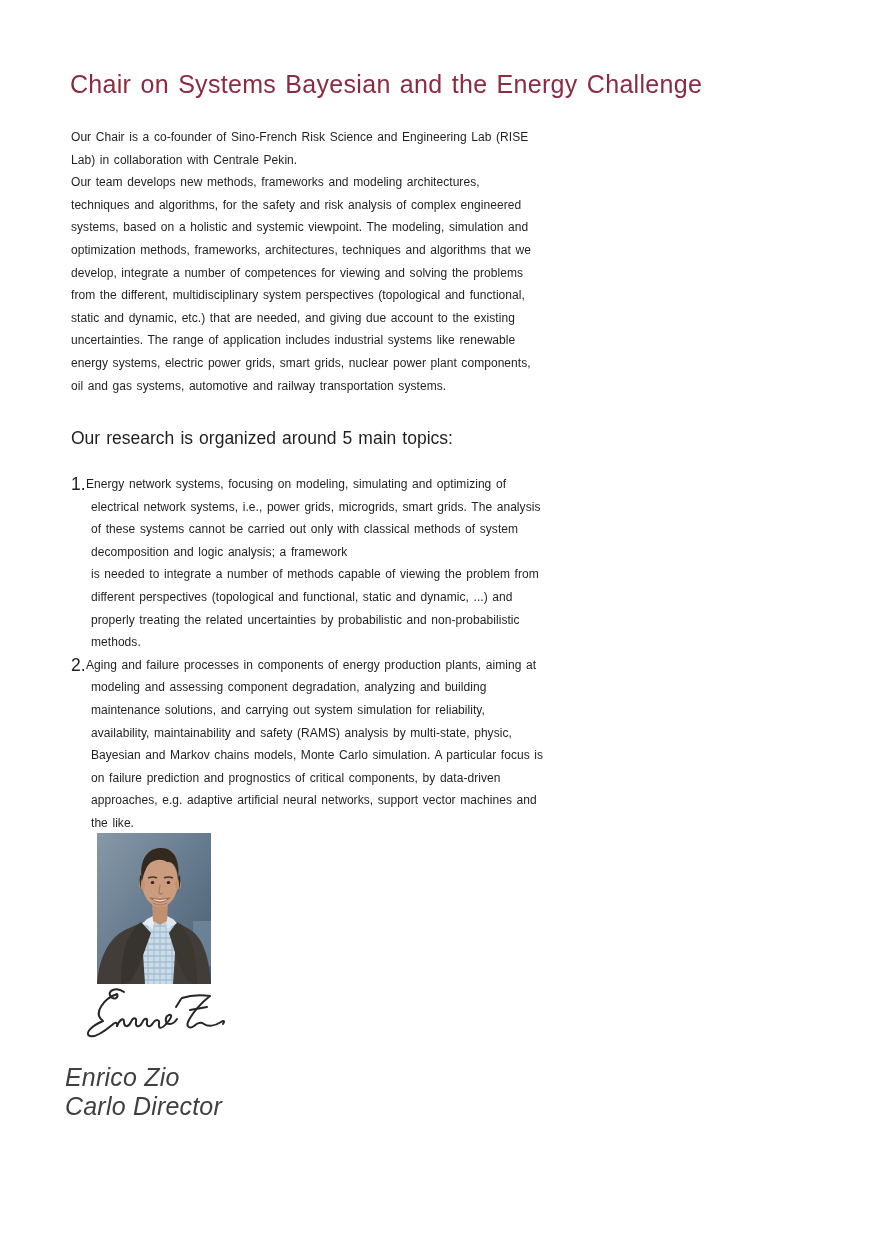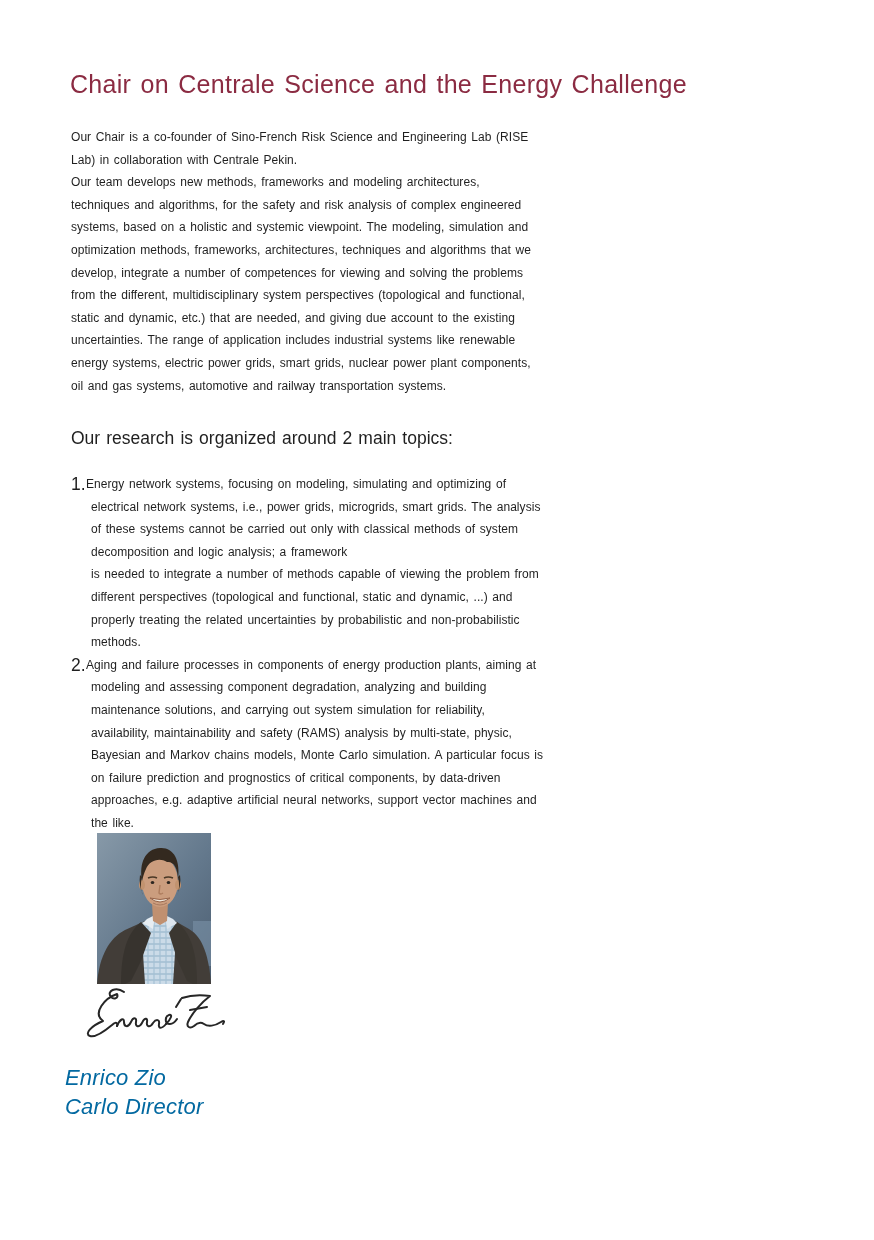--- a/index.html
+++ b/index.html
@@ -77,48 +77,48 @@
     left: 78px;
     top: 985px;
     width: 152px;
     height: 54px;
   }
   .signature svg { display: block; width: 152px; height: 54px; }
   .byline {
     position: absolute;
     left: 65px;
     top: 1063px;
-    font-size: 22px;
+    font-size: 25px;
     font-style: italic;
     line-height: 29px;
-    color: #0369a1;
+    color: #404040;
     letter-spacing: 0.2px;
   }
 </style>
 </head>
 <body>
 
 <div class="page">
 
-  <h1 class="title">Chair on Centrale Science and the Energy Challenge</h1>
+  <h1 class="title">Chair on Systems Bayesian and the Energy Challenge</h1>
 
   <div class="intro bodytext">Our Chair is a co-founder of Sino-French Risk Science and Engineering Lab (RISE
 Lab) in collaboration with Centrale Pekin.
 Our team develops new methods, frameworks and modeling architectures,
 techniques and algorithms, for the safety and risk analysis of complex engineered
 systems, based on a holistic and systemic viewpoint. The modeling, simulation and
 optimization methods, frameworks, architectures, techniques and algorithms that we
 develop, integrate a number of competences for viewing and solving the problems
 from the different, multidisciplinary system perspectives (topological and functional,
 static and dynamic, etc.) that are needed, and giving due account to the existing
 uncertainties. The range of application includes industrial systems like renewable
 energy systems, electric power grids, smart grids, nuclear power plant components,
 oil and gas systems, automotive and railway transportation systems.</div>
 
-  <div class="topics-heading">Our research is organized around 2 main topics:</div>
+  <div class="topics-heading">Our research is organized around 5 main topics:</div>
 
   <div class="topic-list">
     <div class="topic-item">
       <span class="topic-marker">1.</span>
       <div class="topic-text bodytext">Energy network systems, focusing on modeling, simulating and optimizing of
 electrical network systems, i.e., power grids, microgrids, smart grids. The analysis
 of these systems cannot be carried out only with classical methods of system
 decomposition and logic analysis; a framework
 is needed to integrate a number of methods capable of viewing the problem from
 different perspectives (topological and functional, static and dynamic, ...) and

